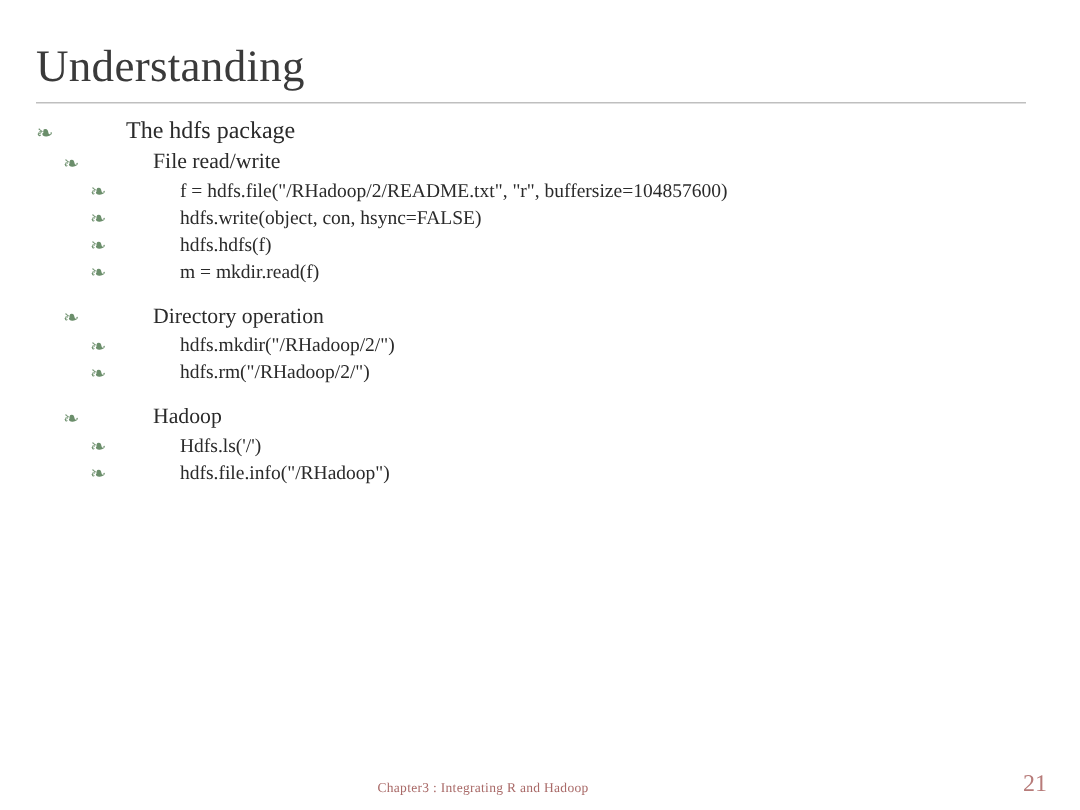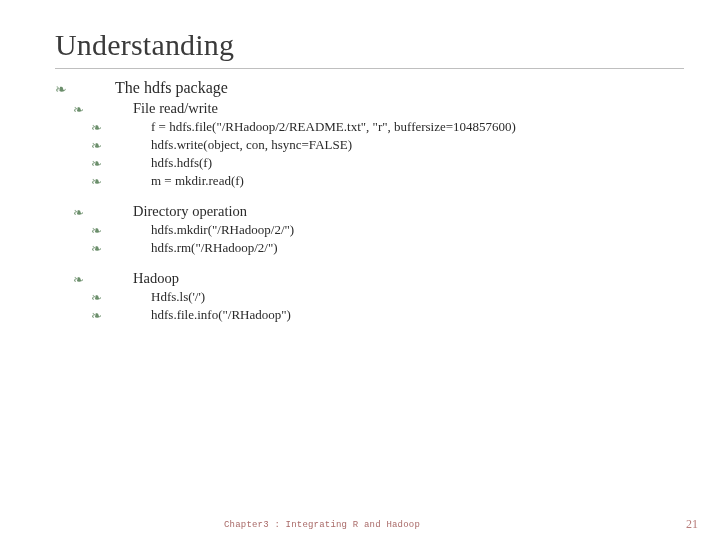--- a/index.html
+++ b/index.html
@@ -6,21 +6,21 @@
   html, body { width: 720px; height: 540px; }
   body {
     font-family: Georgia, 'Times New Roman', serif;
     background: #ffffff;
     position: relative;
     overflow: hidden;
   }
   .slide {
     width: 720px;
     height: 540px;
-    padding: 28px 36px 0 55px;
+    padding: 28px 36px 0 24px;
     position: relative;
   }
   .title {
     font-size: 30px;
     color: #3a3a3a;
     font-weight: 400;
     line-height: 1.12;
     letter-spacing: 0.2px;
   }
   .title-line2 { color: #c0504d; }
@@ -51,32 +51,32 @@
   .txt { flex: 1 1 auto; margin-left: 44px; }
   .section-gap { margin-top: 14px; }
   .footer {
     position: absolute;
     left: 0;
     bottom: 10px;
     width: 644px;
     display: flex;
     justify-content: center;
     align-items: center;
-    font-family: Liberation Mono, monospace;
+    font-family: Liberation Serif, serif;
   }
   .footer-text {
     font-size: 9px;
     color: #a96a68;
     letter-spacing: 0.2px;
   }
   .page-num {
     position: absolute;
     right: 22px;
     bottom: 8px;
-    font-size: 12px;
+    font-size: 16px;
     color: #b77b79;
     font-family: Georgia, serif;
   }
 </style>
 </head>
 <body>
 
 <div class="slide">
 
   <h1 class="title">

